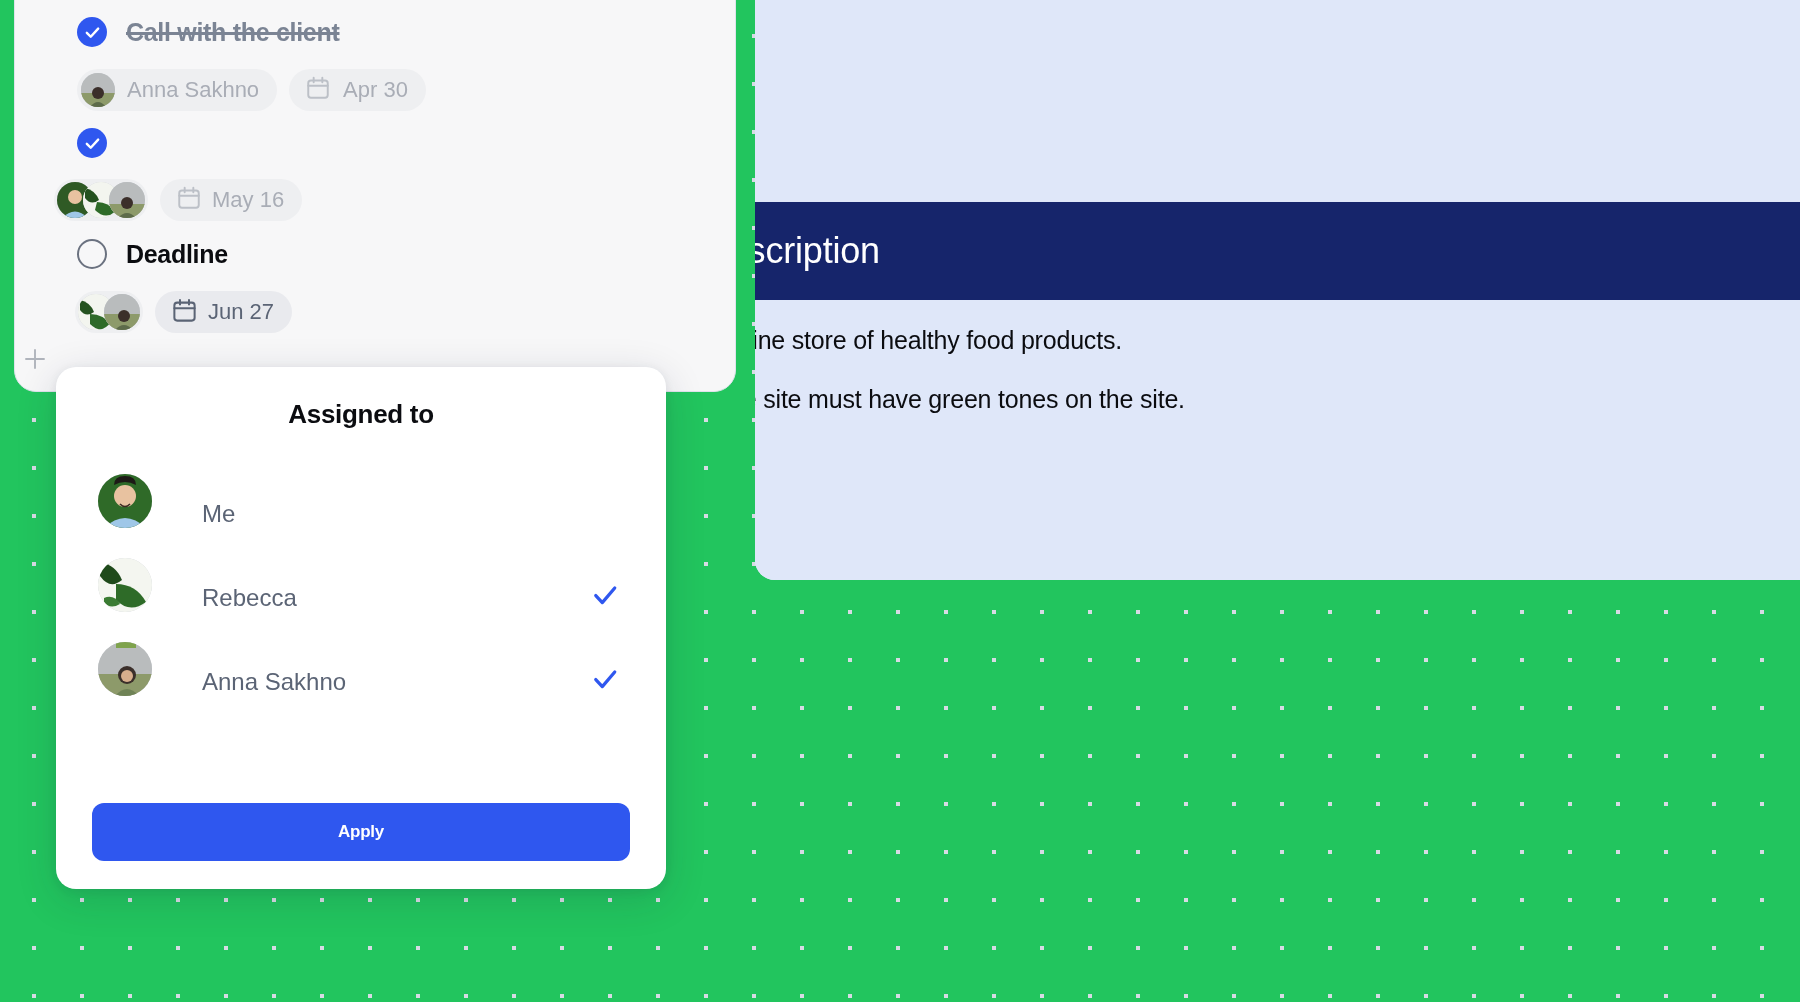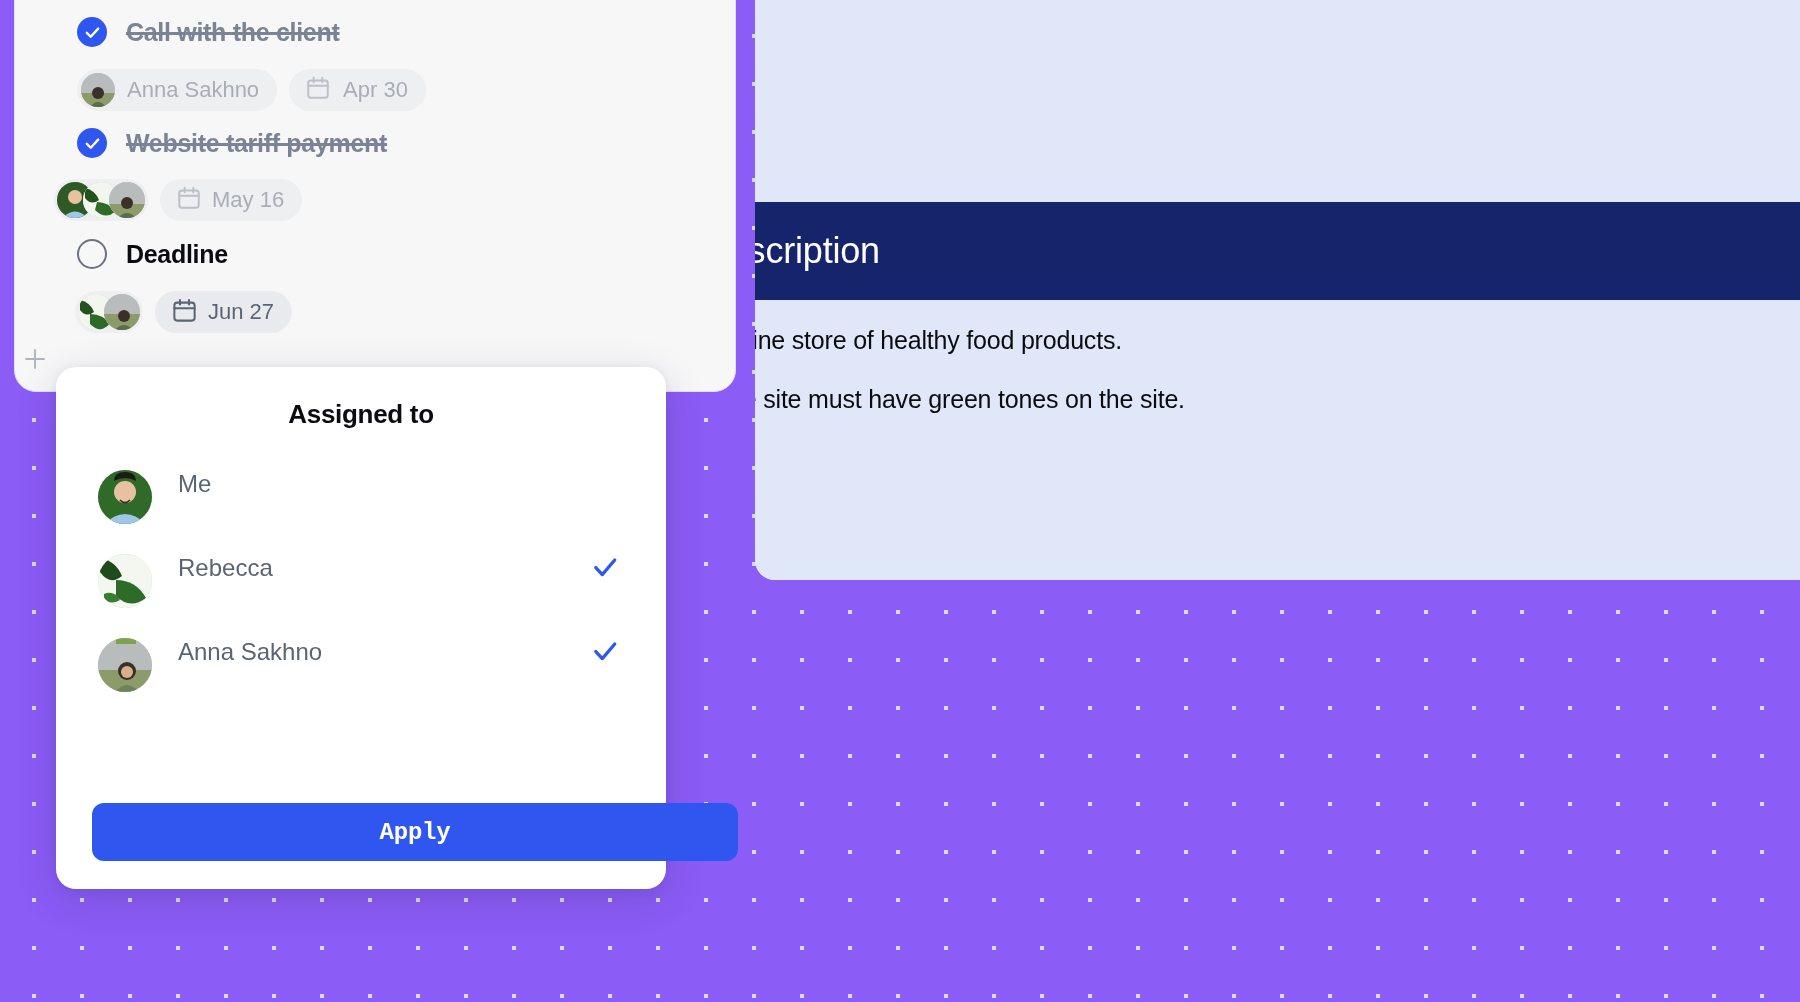--- a/index.html
+++ b/index.html
@@ -2,21 +2,21 @@
 <html><head>
 <meta charset="utf-8">
 <style>
   * { box-sizing: border-box; margin: 0; padding: 0; }
   html, body {
     width: 1800px; height: 1002px;
     font-family: "Liberation Sans", sans-serif;
     background: #ffffff;
     overflow: hidden;
   }
-  #root { position: relative; width: 1800px; height: 1002px; background:#8b5cf6; }
+  #root { position: relative; width: 1800px; height: 1002px; background:#22c55e; }
 
   
   .dot-canvas{
     position:absolute; left:0; top:0; width:1800px; height:1002px;
     background-image: radial-gradient(#d7dbe4 2.2px, transparent 2.3px);
     background-size: 48px 48px;
     background-position: 10px 12px;
   }
 
   
@@ -79,31 +79,31 @@
     background:#ffffff; border-radius:20px;
     box-shadow: 0 10px 40px rgba(25,34,61,.16), 0 2px 10px rgba(25,34,61,.08);
     margin-top: 25px;
   }
   .popup-title{
     text-align:center; font-size:26px; font-weight:700; color:#0b0c10;
     margin-top:32px; letter-spacing:-0.3px;
   }
   .assignee{
     position:absolute; left:42px; width:526px; height:58px;
-    display:flex; align-items:flex-start;
+    display:flex; align-items:flex-end;gap:24px;
   }
   .assignee-name{ margin-left:26px; font-size:24px; color:#5b6475; white-space:nowrap; }
   .assignee-check{ margin-left:auto; margin-right:6px; }
   .assignee-check svg{ width:26px; height:26px; }
 
   .apply-btn{
-    position:absolute; left:36px; bottom:28px; width:646px; height:58px;
+    position:absolute; left:36px; bottom:28px; width:538px; height:58px;
     background:#2f57ef; border:none; border-radius:12px;
-    color:#fff; font-size:24px; font-weight:700;
-    font-family:Liberation Mono, monospace;
+    color:#fff; font-size:17px; font-weight:700;
+    font-family:Liberation Sans, sans-serif;
     cursor:pointer; letter-spacing:-0.2px;
   }
 
   
   .right-panel{
     position:absolute; left:755px; top:-210px; width:1100px; height:790px;
     background:#dfe7f9; border-radius:20px; overflow:hidden;
   }
 
   
@@ -161,21 +161,20 @@
           <span class="chip-label" style="">Apr 30</span>
         </div>
       </div>
 
       <div class="todo-row" style="left:62px; top:247px;">
         <span class="cb checked">
           <svg viewBox="0 0 24 24" fill="none" stroke="#ffffff" stroke-width="3.4" stroke-linecap="round" stroke-linejoin="round">
               <path d="M4 12.5 L9.5 18 L20 6.5"></path>
             </svg>
         </span>
-        <span class="todo-label done">Website tariff payment</span>
       </div>
       <div class="chips" style="left:39px; top:298px;">
         <div class="chip avatars">
           <span class="avstack">
             <span class="av" style="width:36px;height:36px;">
               <svg width="36" height="36" viewBox="0 0 36 36">
                   <rect width="36" height="36" fill="#2f5a25"></rect>
                   <circle cx="18" cy="15" r="7" fill="#e8c2a0"></circle>
                   <path d="M5 36 q13 -13 26 0 z" fill="#9fc7e8"></path>
                 </svg>

